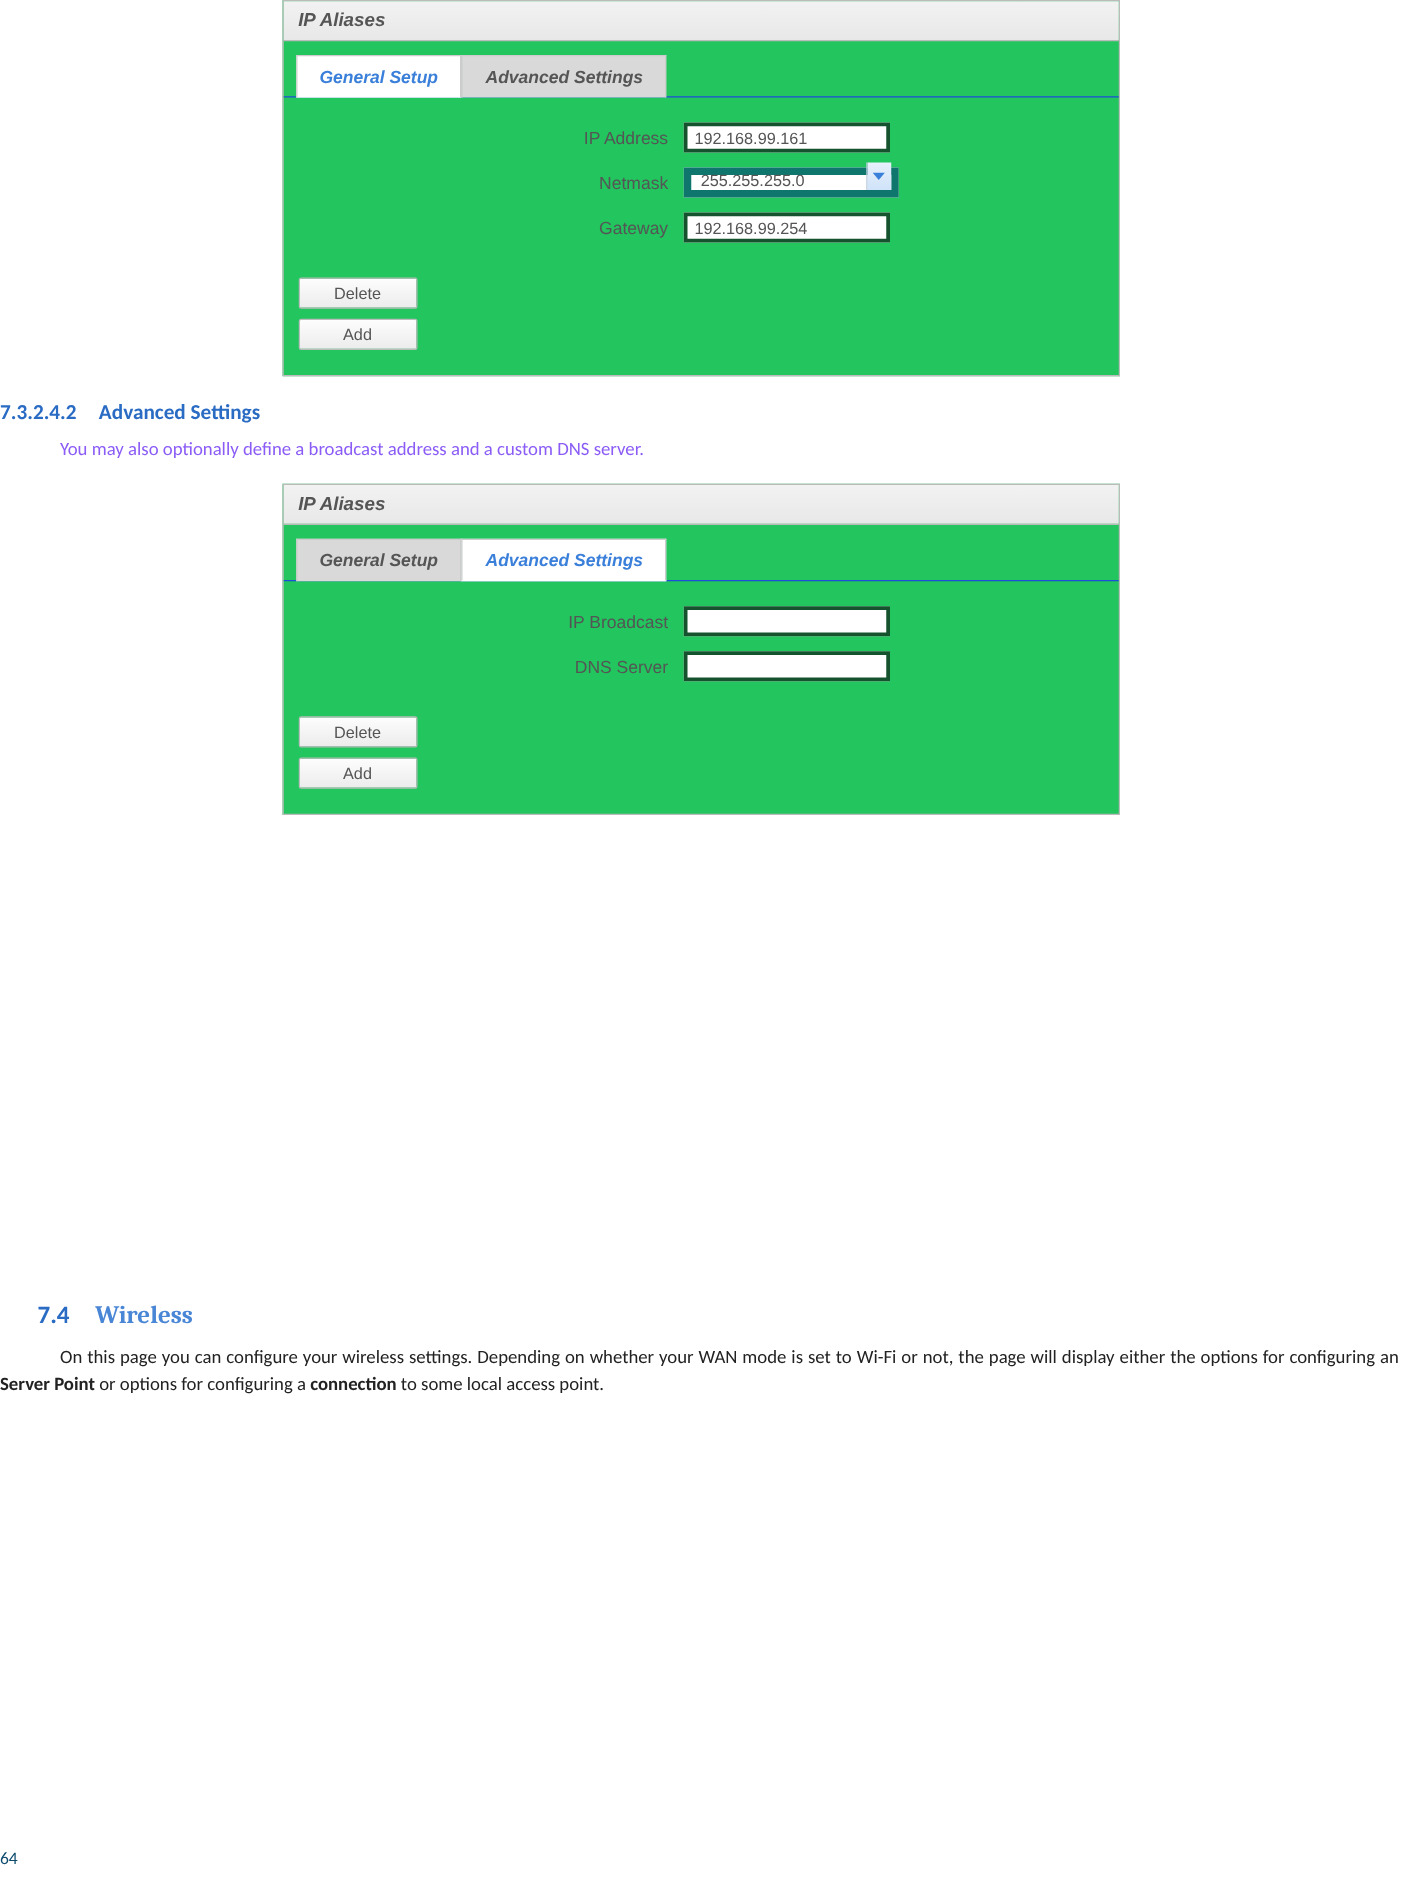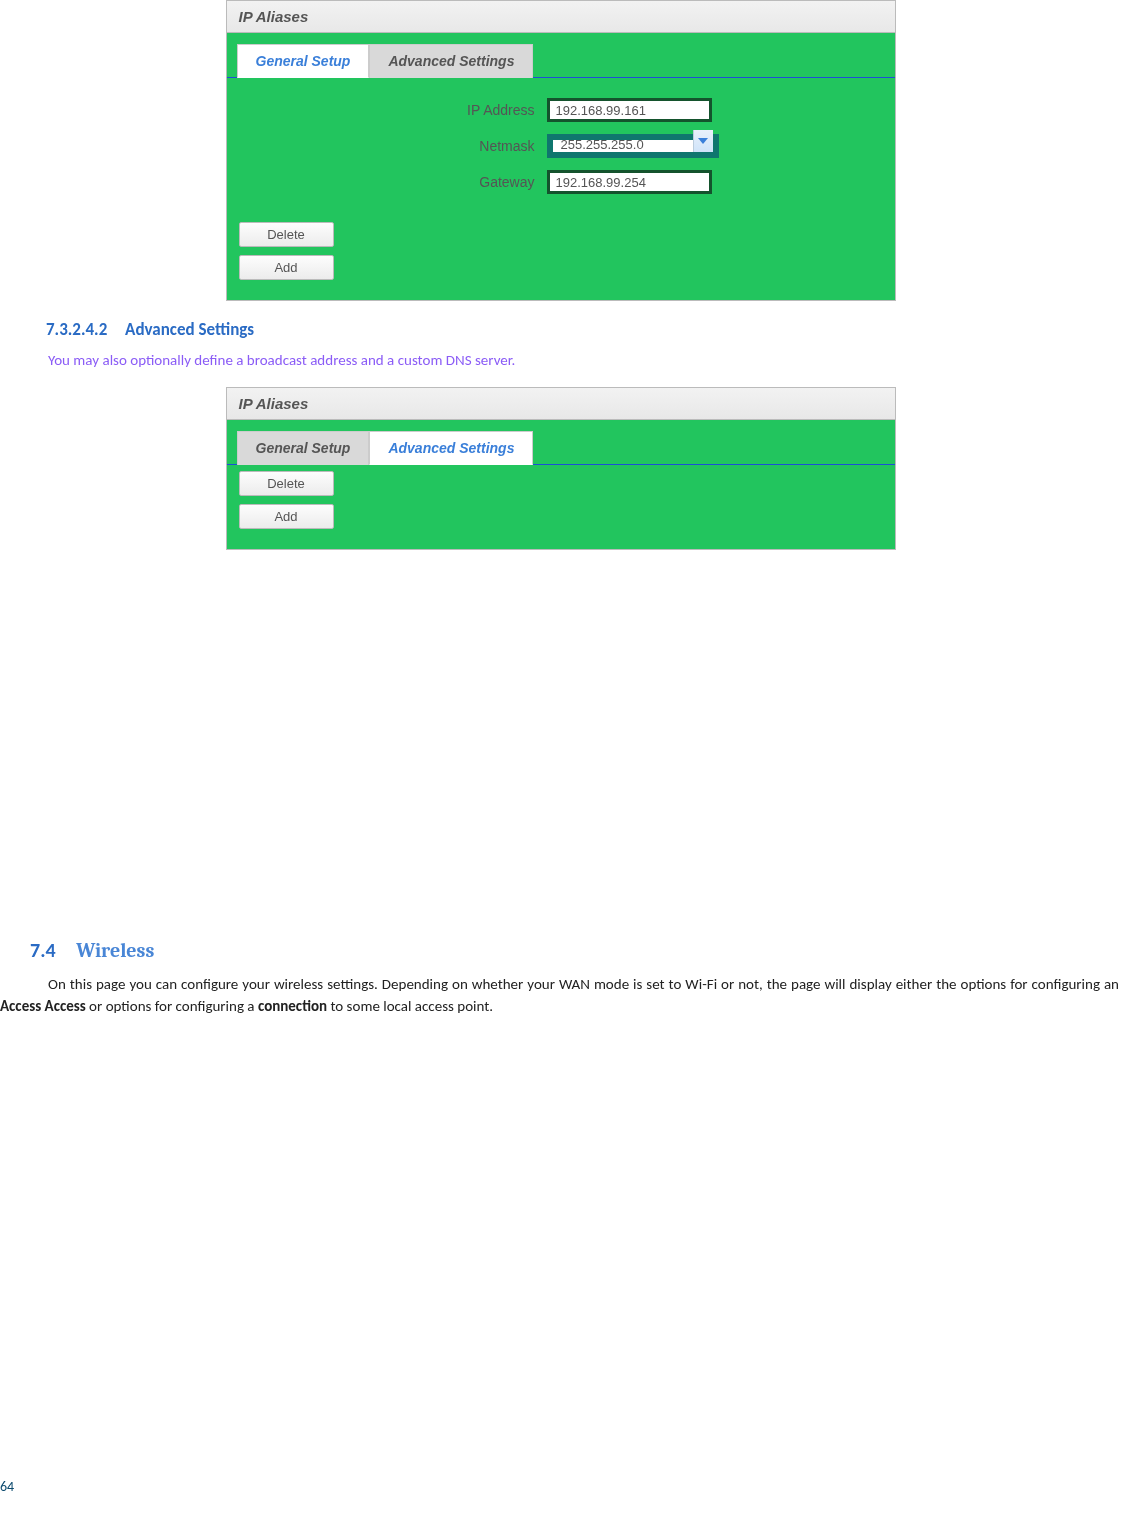--- a/index.html
+++ b/index.html
@@ -130,21 +130,20 @@
     font-size: 13px;
     color: #555;
     margin-bottom: 8px;
     cursor: pointer;
     border-radius: 2px;
   }
   .heading-num {
     color: #2a6bc4;
     font-family: Calibri, Arial, sans-serif;
     font-weight: bold;
-    margin-left: 46px;
   }
   .heading-7-3 {
     margin: 18px 0 10px 0;
     font-size: 17px;
   }
   .heading-7-3 .num { color: #2a6bc4; }
   .heading-7-3 .txt { color: #2a6bc4; margin-left: 14px; }
   .body-text {
     margin: 0 0 16px 48px;
     font-size: 15px;
@@ -218,30 +217,40 @@
     <span class="txt heading-num">Advanced Settings</span>
   </div>
   <div class="body-text">You may also optionally define a broadcast address and a custom DNS server.</div>
 
   <div class="panel">
     <div class="panel-header">IP Aliases</div>
     <div class="tabs">
       <div class="tab inactive">General Setup</div>
       <div class="tab active">Advanced Settings</div>
     </div>
+    <div class="form-area">
+      <div class="form-row">
+        <div class="form-label">IP Broadcast</div>
+        <input class="text-input" type="text" value="" style="">
+      </div>
+      <div class="form-row">
+        <div class="form-label">DNS Server</div>
+        <input class="text-input" type="text" value="" style="">
+      </div>
+    </div>
     <div class="btn-row">
       <div class="btn">Delete</div>
       <div class="btn">Add</div>
     </div>
   </div>
 
   <div class="spacer-big"></div>
 
   <div class="heading-7-4">
     <span class="num">7.4</span>
     <span class="txt">Wireless</span>
   </div>
   <div class="body-justify-full">
-    <span style="display:inline-block;width:48px;"></span><span>On this page you can configure your wireless settings. Depending on whether your WAN mode is set to Wi-Fi or not, the page will display either the options for configuring an </span><b>Access Access</b><span> or options for configuring a </span><b>connection</b><span> to some local access point.</span>
+    <span style="display:inline-block;width:48px;"></span><span>On this page you can configure your wireless settings. Depending on whether your WAN mode is set to Wi-Fi or not, the page will display either the options for configuring an </span><b>Server Point</b><span> or options for configuring a </span><b>connection</b><span> to some local access point.</span>
   </div>
 
   <div class="page-number">64</div>
 </div>
 
 </body></html>

